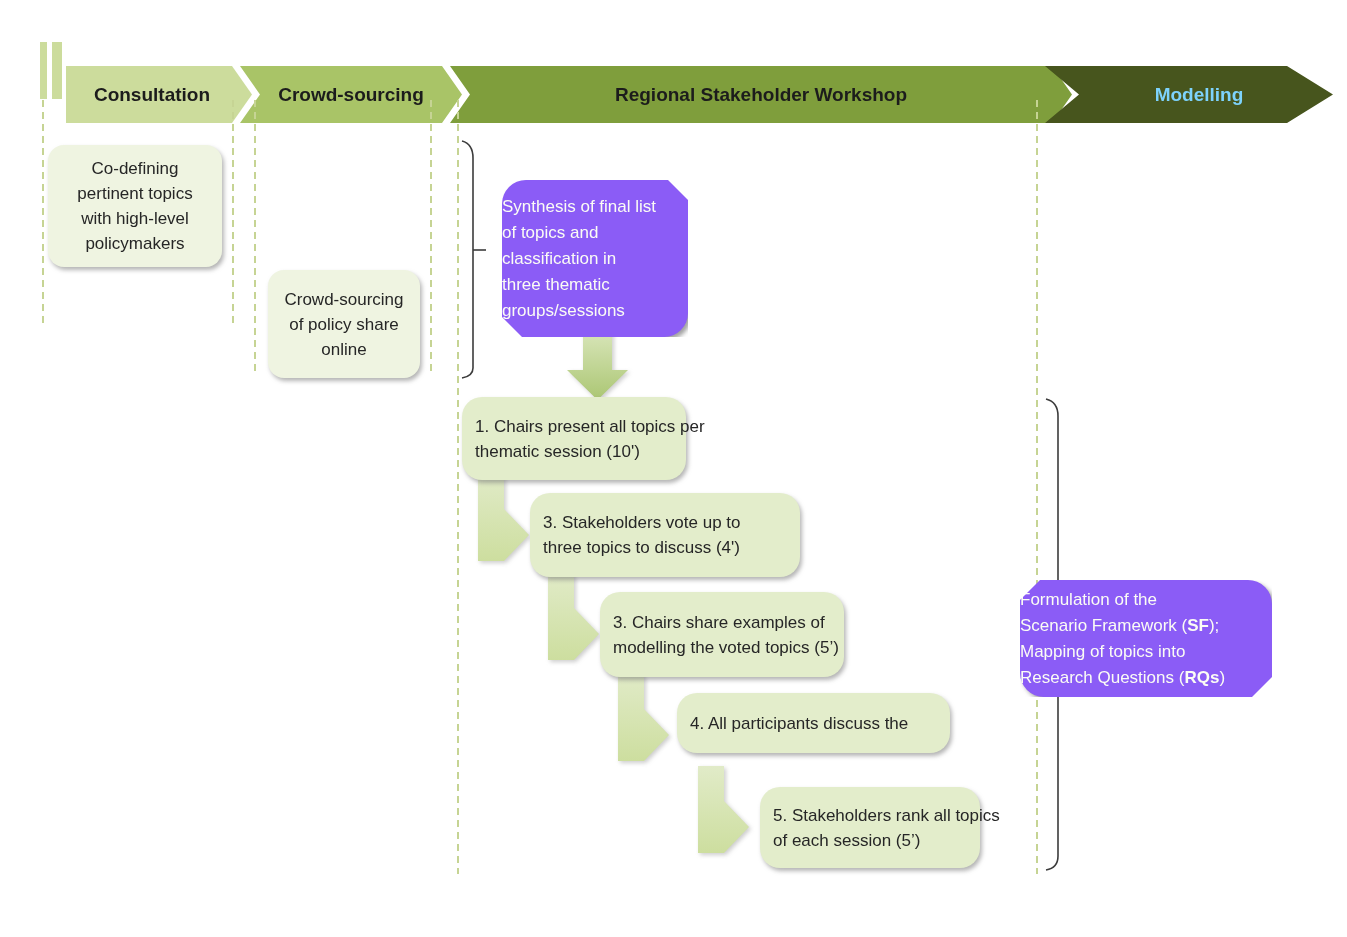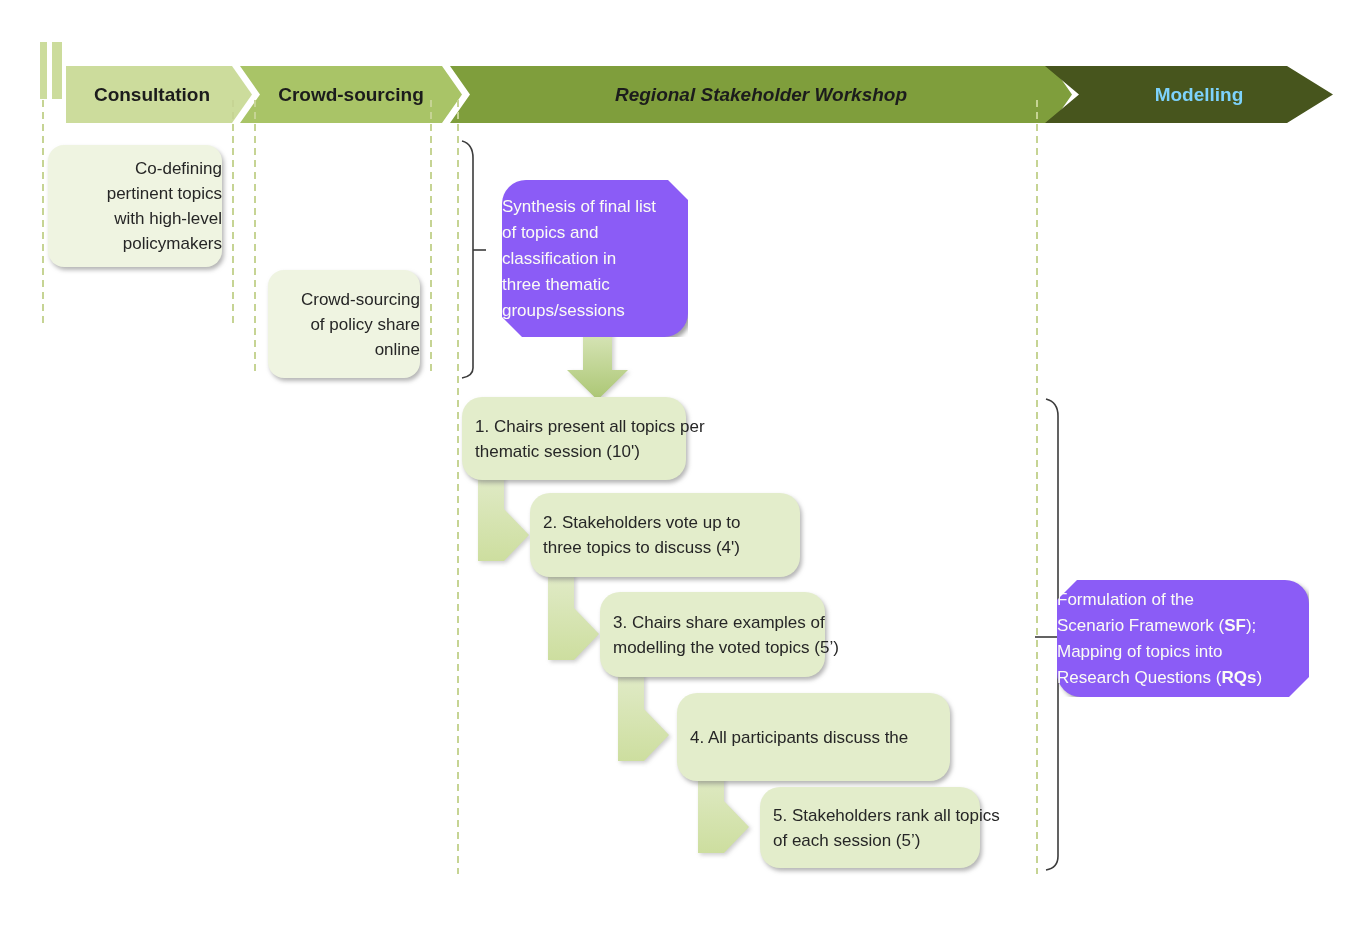--- a/index.html
+++ b/index.html
@@ -17,36 +17,36 @@
     font-weight:bold; font-size:19px; color:#1c1c1c;
     filter:drop-shadow(1px 3px 2px rgba(110,110,110,0.45));
     margin-top:24px;
   }
   .stripe{position:absolute; top:42px; height:57px; background:#ccdc9c;}
   .arrow-head-only{ clip-path:polygon(0 0, calc(100% - 20px) 0, 100% 50%, calc(100% - 20px) 100%, 0 100%); }
   .arrow-notch{ clip-path:polygon(0 0, calc(100% - 20px) 0, 100% 50%, calc(100% - 20px) 100%, 0 100%, 20px 50%); }
   .arrow-last{ clip-path:polygon(0 0, calc(100% - 46px) 0, 100% 50%, calc(100% - 46px) 100%, 0 100%, 34px 50%); }
   .phase1{left:66px; width:186px; background:#ccdc9c; padding-right:14px; box-sizing:border-box;}
   .phase2{left:240px; width:222px; background:#a9c467; box-sizing:border-box;}
-  .phase3{left:450px; width:622px; background:#7f9e3c; box-sizing:border-box;font-style:italic;}
+  .phase3{left:450px; width:622px; background:#7f9e3c; box-sizing:border-box;}
   .phase4{left:1045px; width:288px; background:#47551d; color:#7dd3fc; padding-left:20px; box-sizing:border-box;}
   
   .dashline{
     position:absolute; width:2px;
     background:repeating-linear-gradient(to bottom,#c6d494 0 7px, transparent 7px 12px);
   }
   
   .box{
     position:absolute;
     display:flex; flex-direction:column; justify-content:center;
     font-size:17px; line-height:25px; color:#262626;
     box-sizing:border-box;
   }
   .light{
-    background:#eff4e1; border-radius:16px; text-align:right;
+    background:#eff4e1; border-radius:16px; text-align:center;
     box-shadow:2px 3px 4px rgba(120,120,120,0.55);
   }
   .cascade{
     background:#e3edcb; border-radius:20px; text-align:left;
     padding-left:13px;
     box-shadow:2px 3px 4px rgba(120,120,120,0.55);
   }
   .greenbox{
     background:#8b5cf6; color:#fbfcf5; 
     filter:drop-shadow(3px 3px 2px rgba(100,100,100,0.6));
@@ -134,35 +134,35 @@
     <div class="line">classification in</div>
     <div class="line">three thematic</div>
     <div class="line">groups/sessions</div>
   </div>
 
   <div class="box cascade" style="left:462px;top:397px;width:224px;height:83px;">
     <div class="line">1. Chairs present all topics per</div>
     <div class="line">thematic session (10')</div>
   </div>
   <div class="box cascade" style="left:530px;top:493px;width:270px;height:84px;">
-    <div class="line">2. Stakeholders vote up to</div>
+    <div class="line">3. Stakeholders vote up to</div>
     <div class="line">three topics to discuss (4')</div>
   </div>
-  <div class="box cascade" style="left:600px;top:592px;width:225px;height:85px;">
+  <div class="box cascade" style="left:600px;top:592px;width:244px;height:85px;">
     <div class="line">3. Chairs share examples of</div>
     <div class="line">modelling the voted topics (5’)</div>
   </div>
-  <div class="box cascade" style="left:677px;top:693px;width:273px;height:88px;">
+  <div class="box cascade" style="left:677px;top:693px;width:273px;height:60px;">
     <div class="line">4. All participants discuss the</div>
   </div>
   <div class="box cascade" style="left:760px;top:787px;width:220px;height:81px;">
     <div class="line">5. Stakeholders rank all topics</div>
     <div class="line">of each session (5’)</div>
   </div>
 
-  <div class="box greenbox snip-tl-br" style="left:1057px;top:580px;width:252px;height:117px;line-height:26px;">
+  <div class="box greenbox snip-tl-br" style="left:1020px;top:580px;width:252px;height:117px;line-height:26px;">
     <div class="line">Formulation of the</div>
     <div class="line"><span>Scenario Framework (</span><span class="b">SF</span><span>);</span></div>
     <div class="line">Mapping of topics into</div>
     <div class="line"><span>Research Questions (</span><span class="b">RQs</span><span>)</span></div>
   </div>
 
 </div>
 
 </body></html>

